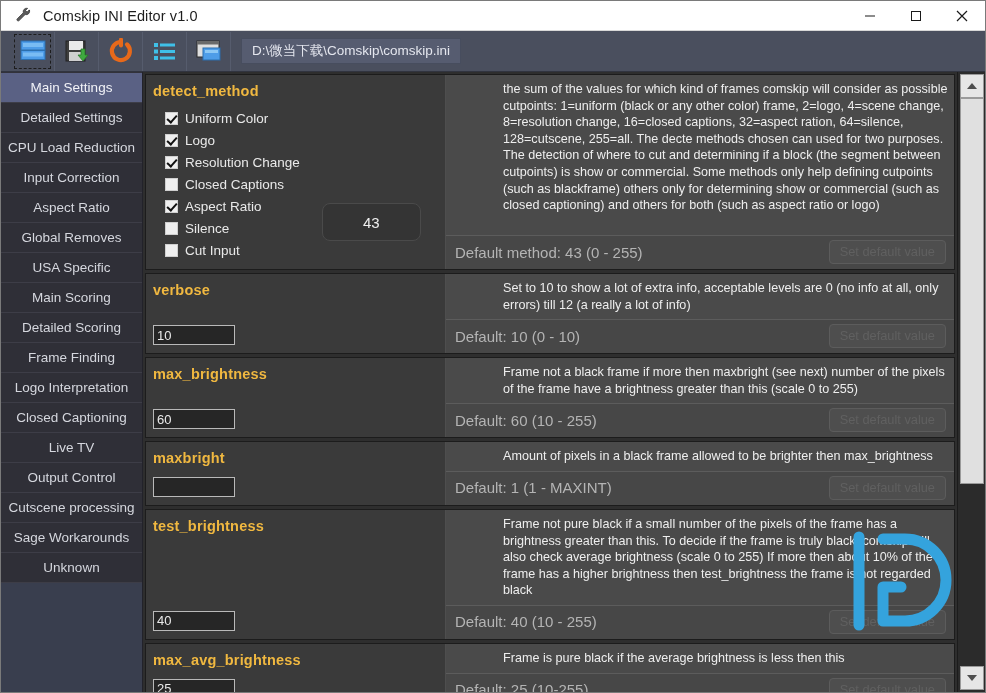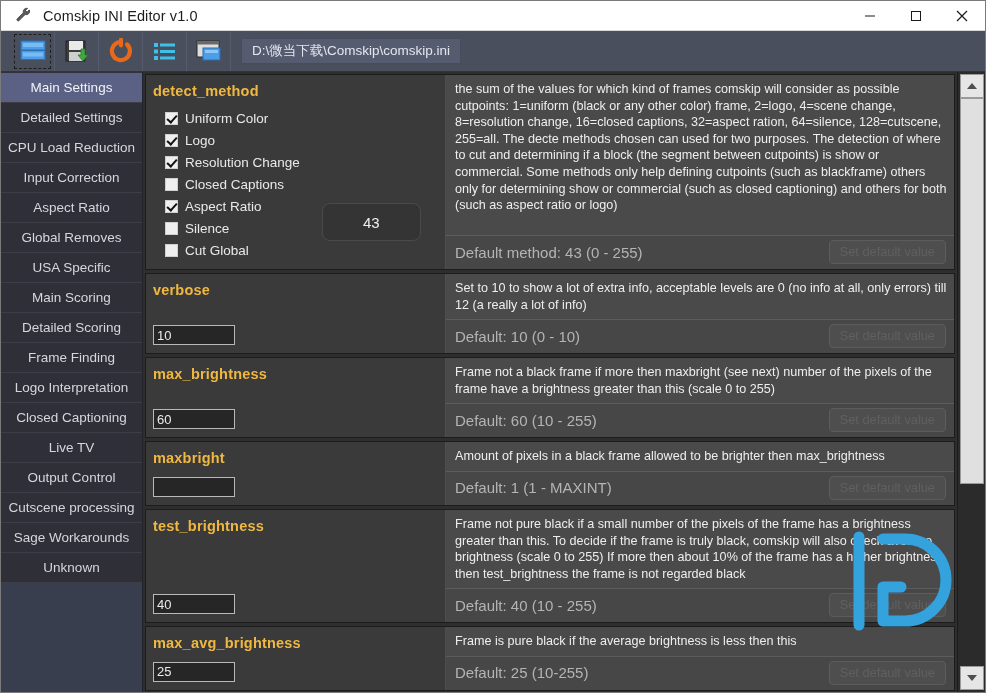--- a/index.html
+++ b/index.html
@@ -148,20 +148,21 @@
   }
   .row-right {
     flex: 1 1 auto; min-width: 0;
     background: #4a4a4a;
     display: flex; flex-direction: column;
   }
   .desc {
     flex: 1 1 auto;
     color: #eeeeee; font-size: 12.6px; line-height: 16.6px;
     padding: 6px 4px 6px 9px;
+    margin-left: 48px;
   }
   .defbar {
     flex: 0 0 auto;
     border-top: 1px solid #5c5c5c;
     background: #474747;
     display: flex; align-items: center;
     padding: 4px 8px 5px 9px;
     min-height: 28px;
   }
   .default-text {
@@ -381,21 +382,21 @@
                   <div class="cb-line">
                     <span class="cbox checked"></span>
                     <span class="cb-label">Aspect Ratio</span>
                   </div>
                   <div class="cb-line">
                     <span class="cbox"></span>
                     <span class="cb-label">Silence</span>
                   </div>
                   <div class="cb-line">
                     <span class="cbox"></span>
-                    <span class="cb-label">Cut Global</span>
+                    <span class="cb-label">Cut Input</span>
                   </div>
                 </div>
                 <div class="big-val">43</div>
               </div>
             </div>
             <div class="row-right">
               <div class="desc">the sum of the values for which kind of frames comskip will consider as possible cutpoints: 1=uniform (black or any other color) frame, 2=logo, 4=scene change, 8=resolution change, 16=closed captions, 32=aspect ration, 64=silence, 128=cutscene, 255=all. The decte methods chosen can used for two purposes. The detection of where to cut and determining if a block (the segment between cutpoints) is show or commercial. Some methods only help defining cutpoints (such as blackframe) others only for determining show or commercial (such as closed captioning) and others for both (such as aspect ratio or logo)</div>
               <div class="defbar">
                 <div class="default-text">Default method: 43 (0 - 255)</div>
                 <div class="setdef">Set default value</div>

